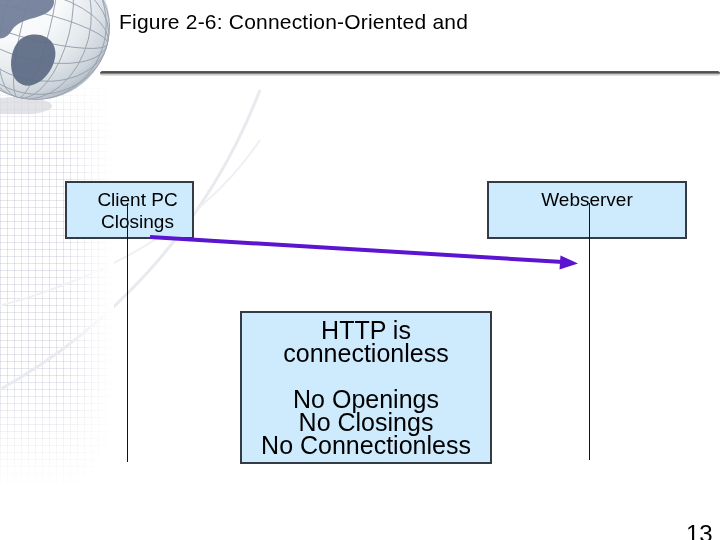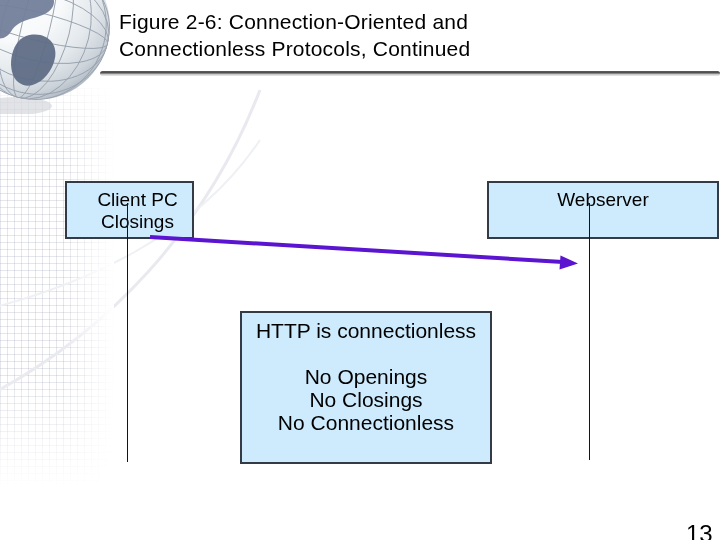--- a/index.html
+++ b/index.html
@@ -36,33 +36,33 @@
     border-radius:3px;
     background:linear-gradient(to bottom, #5c5c5c 0px, #4c4c4c 2px, #bfbfbf 3px, #ececec 5px);
   }
   
   .abox{
     position:absolute; box-sizing:border-box;
     background:#cdebfd; border:2px solid #333c46;
     text-align:center; font-size:19px; line-height:22px; padding-top:6px;margin-top:36px;
   }
   .box-client{left:65px; top:145px; width:129px; height:58px; padding-left:16px;}
-  .box-server{left:487px; top:145px; width:232px; height:58px;}
+  .box-server{left:487px; top:145px; width:200px; height:58px;}
   
   .lifeline{position:absolute; width:1px; background:#141414;}
   .lifeline-left{left:127px; top:203px; height:259px;}
   .lifeline-right{left:589px; top:203px; height:257px;}
   
   .msg-label{position:absolute; left:298px; top:218px; font-size:19px; white-space:nowrap;}
   .arrow-svg{position:absolute; left:140px; top:228px;}
   
   .info-box{
     position:absolute; left:240px; top:311px; width:252px; height:153px;
     box-sizing:border-box; background:#cdebfd; border:2px solid #333c46;
-    text-align:center; font-size:21px; line-height:23px; padding-top:6px;
+    text-align:center; font-size:25px; line-height:23px; padding-top:6px;
   }
   .info-heading{margin:0 0 23px 0;}
   .page-number{position:absolute; left:686px; top:520px; font-size:24px;}
 </style>
 </head>
 <body>
 
 <div class="slide">
 
   <div class="texture"></div>
@@ -99,21 +99,20 @@
         <ellipse cx="36" cy="26" rx="74" ry="68"></ellipse>
       </g>
       <path d="M -30,-40 C 20,-34 64,-10 52,8 C 44,20 22,16 12,30 C 4,44 -10,40 -18,22 C -26,6 -40,-10 -30,-40 Z" fill="#73809a" opacity="0.95"></path>
       <path d="M 26,36 C 46,30 60,44 54,62 C 48,80 30,92 18,82 C 6,72 10,42 26,36 Z" fill="#5f6d86" opacity="0.95"></path>
       <path d="M -20,60 C 0,52 18,58 24,70 C 14,84 -8,84 -20,60 Z" fill="#8violet" opacity="0"></path>
     </g>
   </svg>
 
   <div class="title">
     <div>Figure 2-6: Connection-Oriented and</div>
-    <div>Connectionless Protocols, Continued</div>
   </div>
   <div class="title-rule"></div>
 
   <div class="abox box-client">
     <span style="display:block">Client PC</span>
     <span style="display:block">Closings</span>
   </div>
   <div class="abox box-server">
     <span style="display:block">Webserver</span>
   </div>

